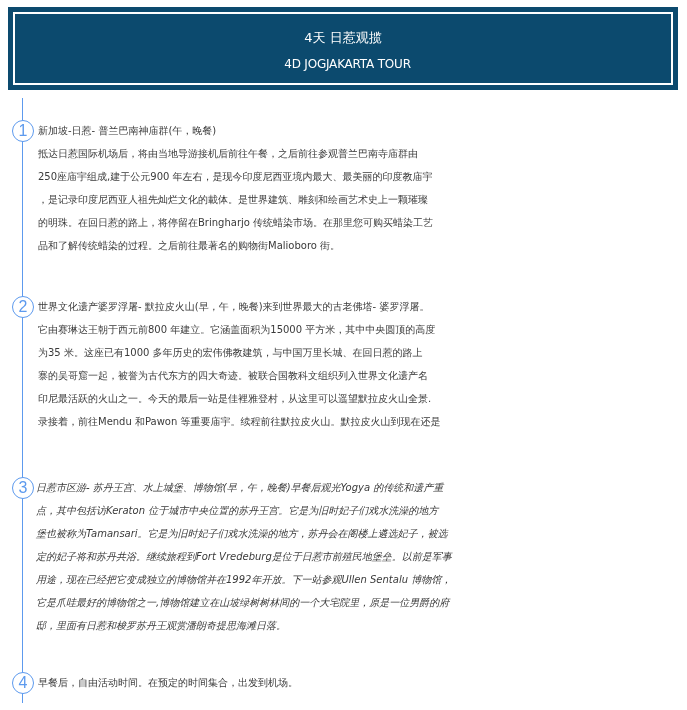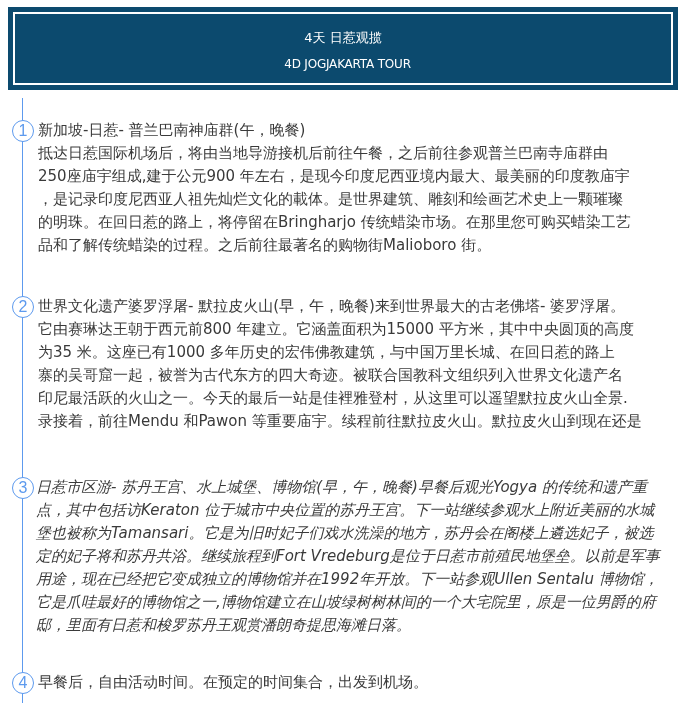--- a/index.html
+++ b/index.html
@@ -75,21 +75,21 @@
       color: #5d9aee;
       font-size: 16px;
       line-height: 20px;
       text-align: center;
       font-family: "Liberation Sans", sans-serif;
     }
     .day-text {
       position: absolute;
       left: 38px;
       width: 560px;
-      font-size: 15px;
+      font-size: 10px;
       line-height: 23px;
       color: #3a3a3a;
     }
     .day-text .line {
       display: block;
       white-space: nowrap;
     }
   </style>
 </head>
 <body>
@@ -124,21 +124,21 @@
     <span class="line">寨的吴哥窟一起，被誉为古代东方的四大奇迹。被联合国教科文组织列入世界文化遗产名</span>
     <span class="line">印尼最活跃的火山之一。今天的最后一站是佳裡雅登村，从这里可以遥望默拉皮火山全景.</span>
     <span class="line">录接着，前往Mendu 和Pawon 等重要庙宇。续程前往默拉皮火山。默拉皮火山到现在还是</span>
   </div>
 </div>
 
 <div class="day" style="top:0;">
   <div class="day-circle" style="top:477px;">3</div>
   <div class="day-text" style="top:476px; left:36px;font-style:italic;">
     <span class="line">日惹市区游- 苏丹王宫、水上城堡、博物馆(早，午，晚餐)早餐后观光Yogya 的传统和遗产重</span>
-    <span class="line">点，其中包括访Keraton 位于城市中央位置的苏丹王宫。下一站继续参观水上附近美丽的水城</span>
+    <span class="line">点，其中包括访Keraton 位于城市中央位置的苏丹王宫。它是为旧时妃子们戏水洗澡的地方</span>
     <span class="line">堡也被称为Tamansari。它是为旧时妃子们戏水洗澡的地方，苏丹会在阁楼上遴选妃子，被选</span>
     <span class="line">定的妃子将和苏丹共浴。继续旅程到Fort Vredeburg是位于日惹市前殖民地堡垒。以前是军事</span>
     <span class="line">用途，现在已经把它变成独立的博物馆并在1992年开放。下一站参观Ullen Sentalu 博物馆，</span>
     <span class="line">它是爪哇最好的博物馆之一,博物馆建立在山坡绿树树林间的一个大宅院里，原是一位男爵的府</span>
     <span class="line">邸，里面有日惹和梭罗苏丹王观赏潘朗奇提思海滩日落。</span>
   </div>
 </div>
 
 <div class="day" style="top:0;">
   <div class="day-circle" style="top:672px;">4</div>

